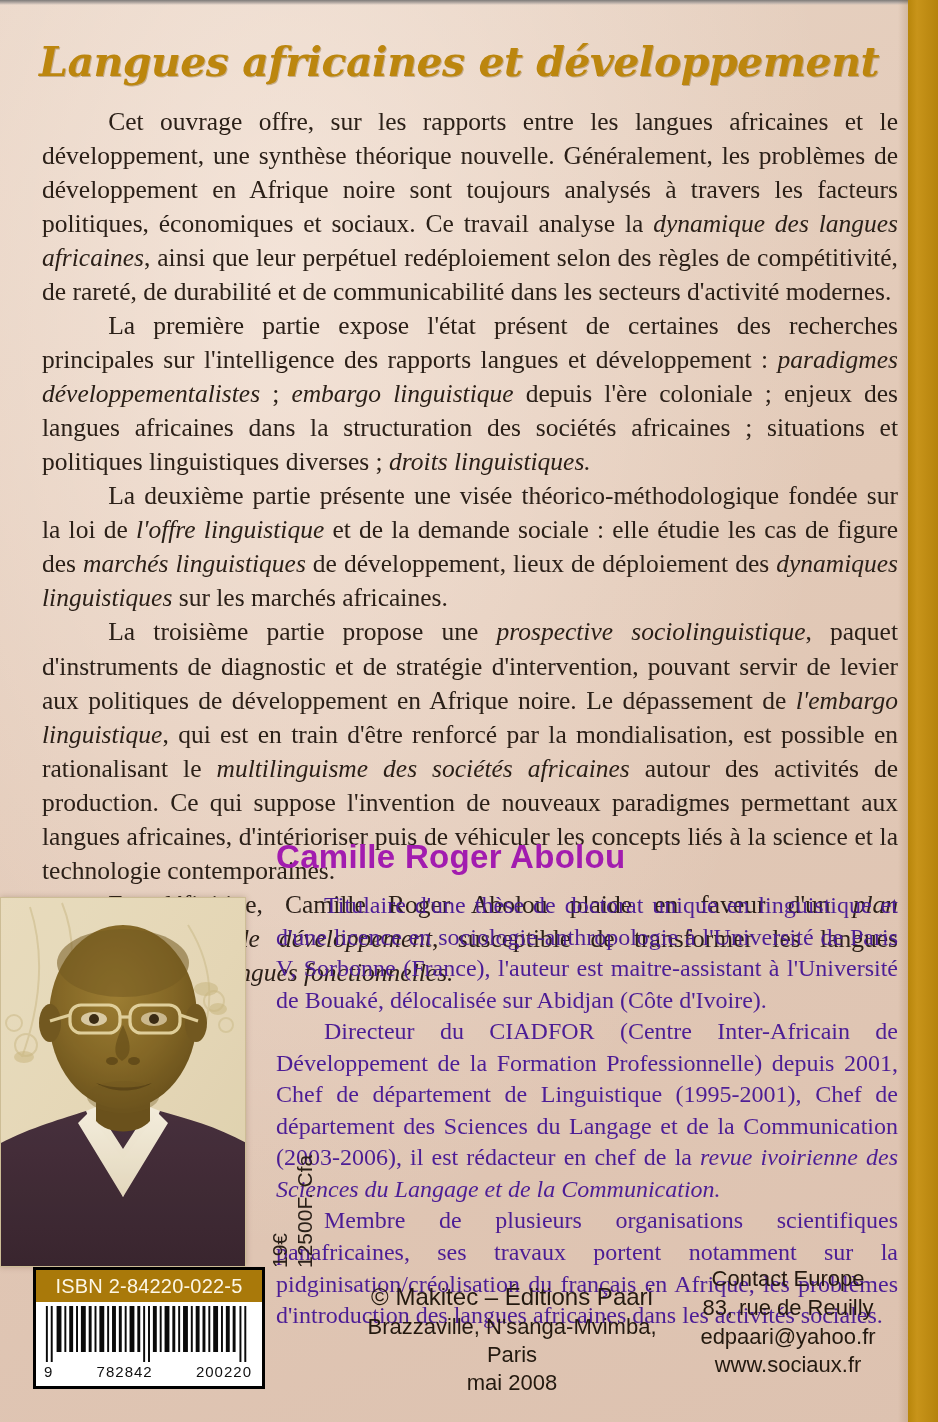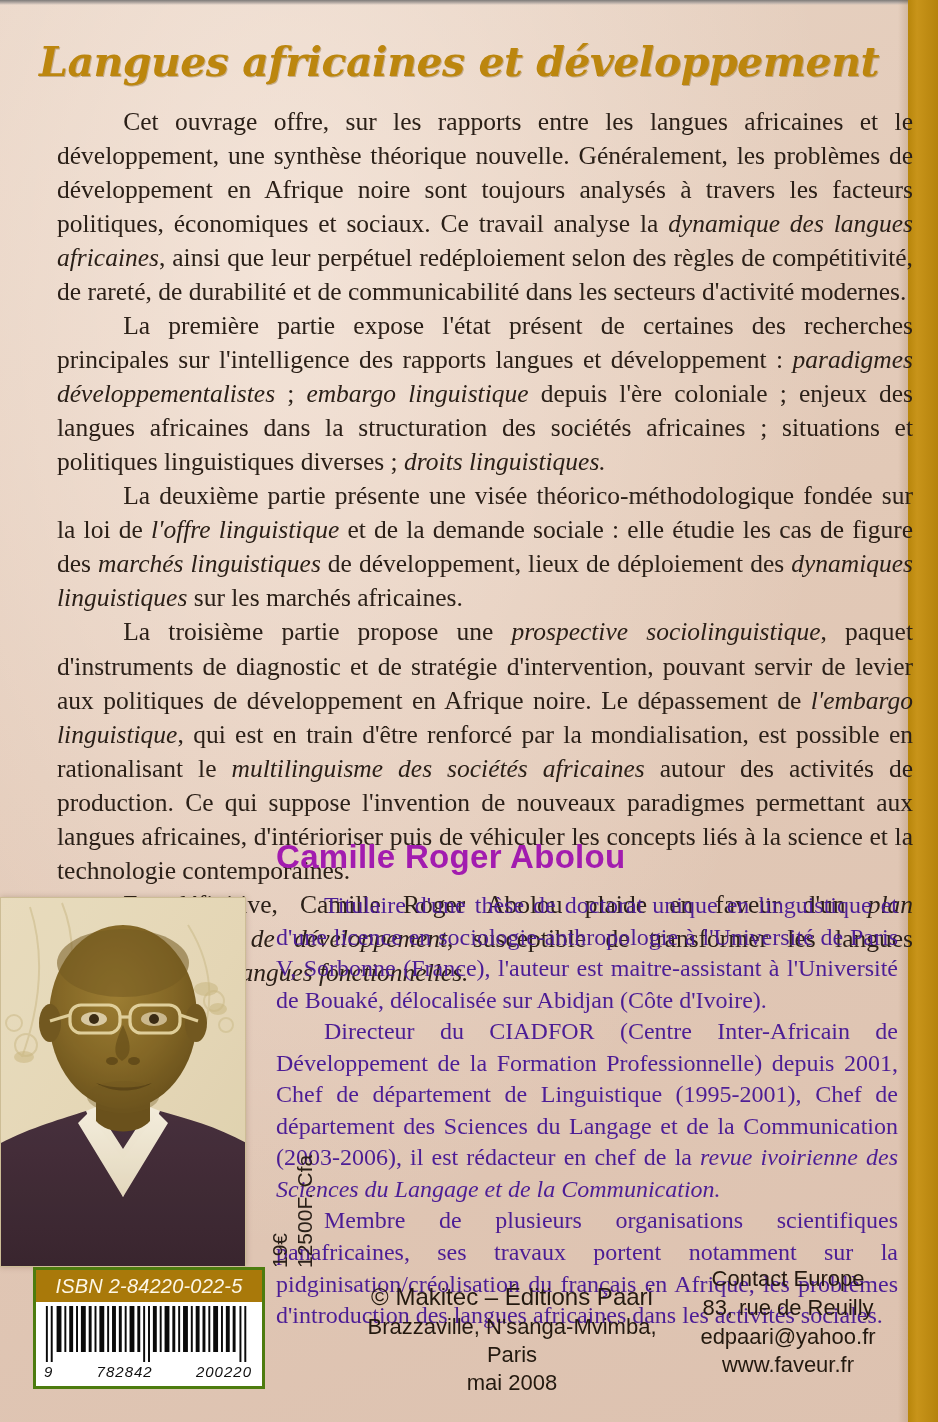--- a/index.html
+++ b/index.html
@@ -61,21 +61,21 @@
     letter-spacing: -0.5px;
     color: #bc860e;
     text-shadow: 1px 1px 0 rgba(120,80,10,0.35);
     white-space: nowrap;
     padding-left: 20px;
   }
 
   .blurb {
     position: absolute;
     top: 105px;
-    left: 57px;
+    left: 42px;
     width: 856px;
     font-size: 25.5px;
     line-height: 1.335;
     color: #2b2018;
     text-align: justify;
     text-justify: inter-word;
     hyphens: auto;
   }
   .blurb p {
     margin: 0;
@@ -120,23 +120,22 @@
   .bio p { margin: 0; text-indent: 2.0em; }
   .bio i { font-style: italic; }
 
   .isbn-box {
     position: absolute;
     left: 33px;
     top: 1267px;
     width: 232px;
     height: 122px;
     background: #ffffff;
-    border: 3px solid #4d7c0f;
+    border: 3px solid #000000;
     box-sizing: border-box;
-    font-style: italic;
   }
   .isbn-band {
     height: 32px;
     background: #a9790a;
     color: #fdf7e6;
     font-family: "Liberation Sans", sans-serif;
     font-size: 20px;
     font-weight: normal;
     letter-spacing: 0.2px;
     display: flex;
@@ -373,16 +372,16 @@
   <div class="publisher">
     <div class="pub1">© Makitec – Éditions Paari</div>
     <div class="pub2">Brazzaville, N'sanga-Mvimba, Paris</div>
     <div class="pub3">mai 2008</div>
   </div>
 
   <div class="contact">
     <div>Contact Europe</div>
     <div>83, rue de Reuilly</div>
     <div>edpaari@yahoo.fr</div>
-    <div>www.faveur.fr</div>
+    <div>www.sociaux.fr</div>
   </div>
 
 </div>
 
 </body></html>

